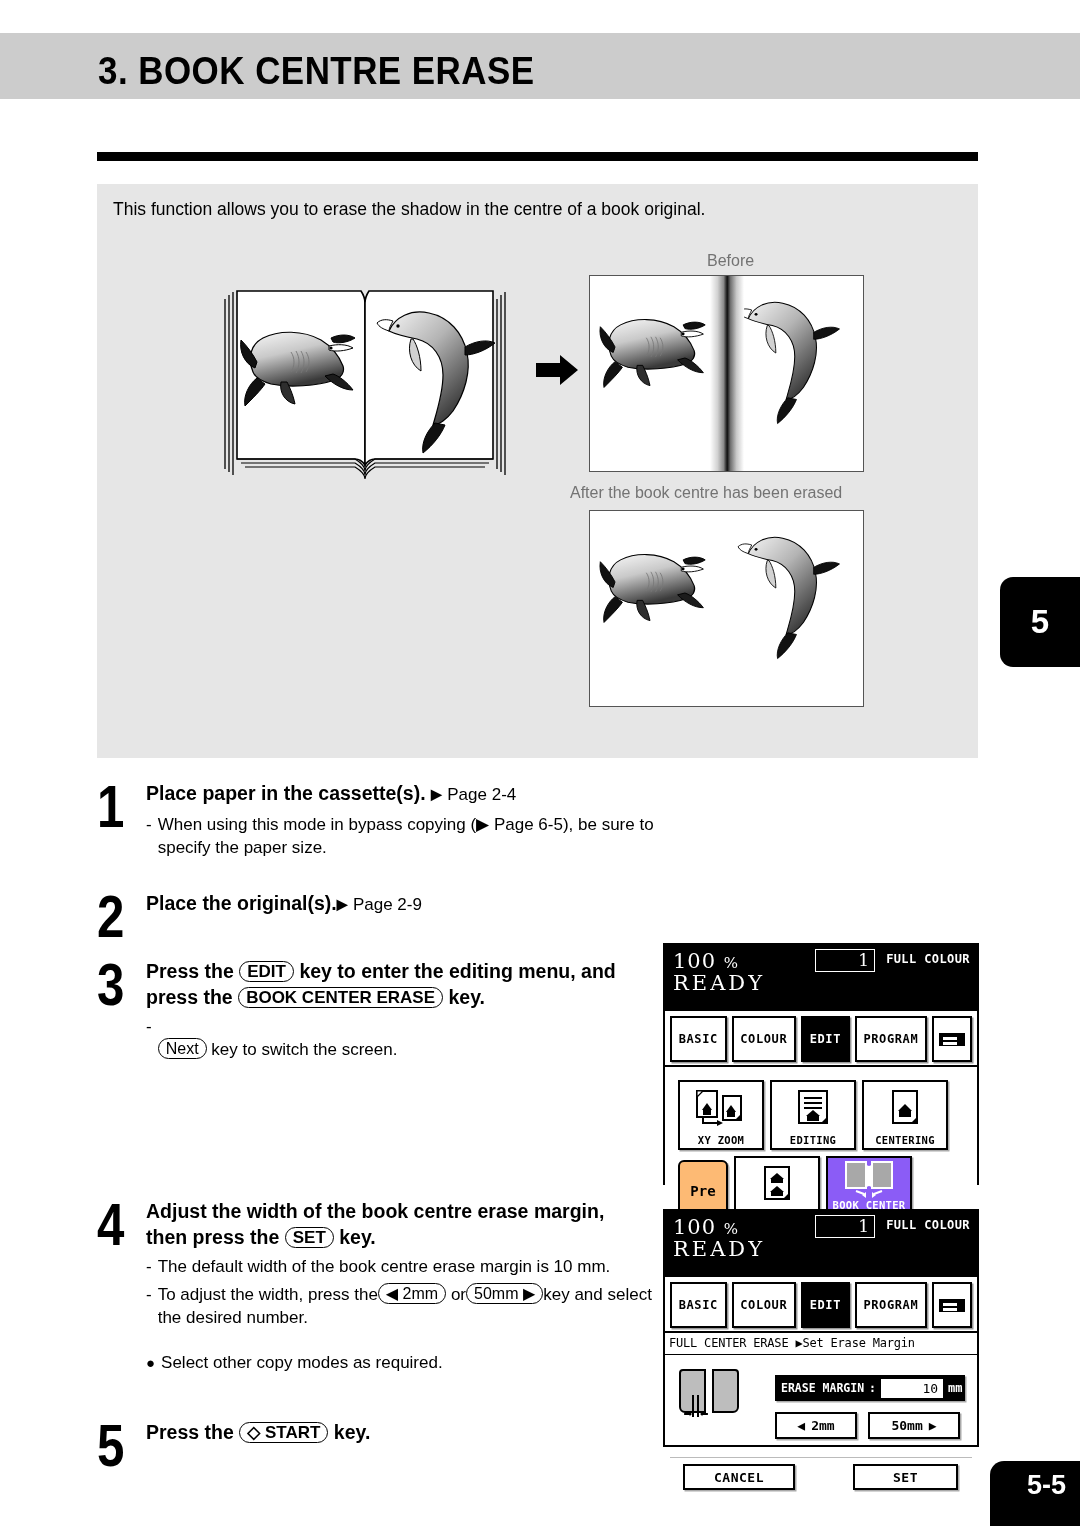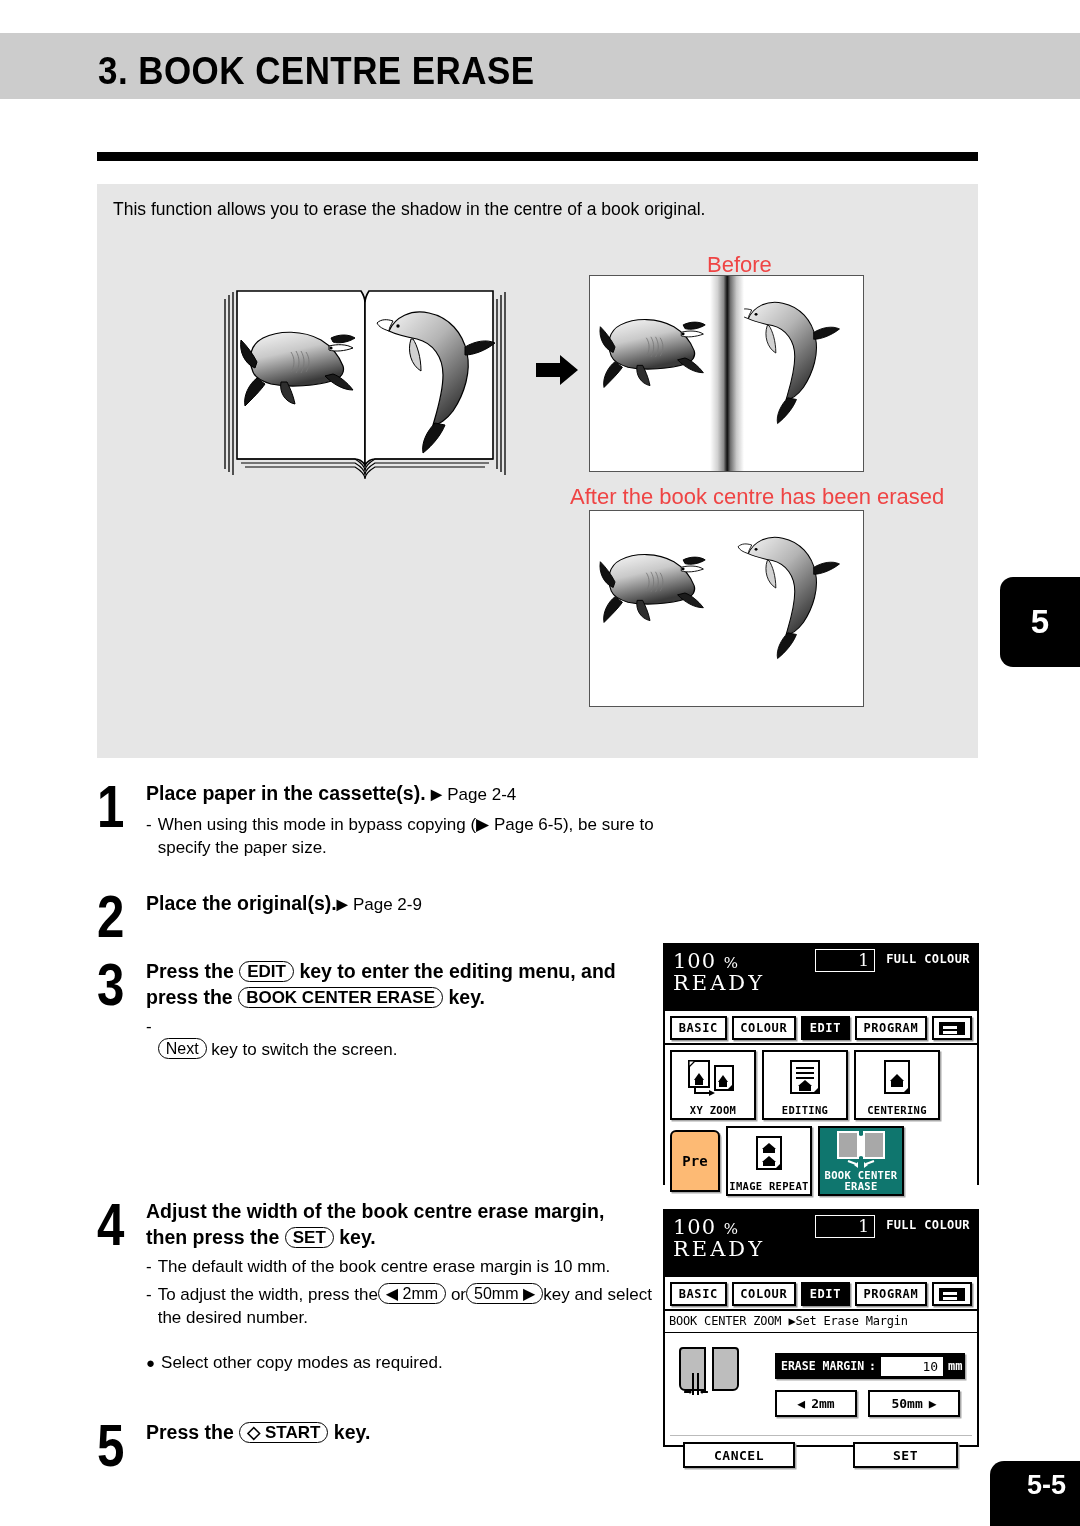--- a/index.html
+++ b/index.html
@@ -40,21 +40,21 @@
     font-size: 17.5px; color: #000; white-space: nowrap;
   }
 
   
   .book-illus { position: absolute; left: 215px; top: 269px; width: 300px; height: 215px; }
   .arrow-right {
     position: absolute; left: 536px; top: 355px; width: 42px; height: 30px;
   }
 
   
-  .cap { position: absolute; font-size: 22px; color: #ef4444; white-space: nowrap; }
+  .cap { position: absolute; font-size: 16px; color: #737373; white-space: nowrap; }
   .cap-before { left: 707px; top: 252px; }
   .cap-after  { left: 570px; top: 484px; }
 
   .imgpanel {
     position: absolute; border: 1.6px solid #555; background: #fff; overflow: hidden;
   }
   .panel-before { left: 589px; top: 275px; width: 275px; height: 197px; }
   .panel-after  { left: 589px; top: 510px; width: 275px; height: 197px; }
   .spine-shadow {
     position: absolute; left: 50%; top: 0; width: 34px; height: 100%;
@@ -131,46 +131,46 @@
     position: absolute; left: 8px; top: 26px; font-size: 21px; letter-spacing: 3px;
     font-family: "DejaVu Serif", serif;
   }
 
   .lcd-tabs {
     display: flex; gap: 5px; padding: 5px 5px 3px 5px; background: #fff;
     border-bottom: 2px solid #000;
   }
   .tab {
     border: 2px solid #000; background: #fff; color: #000;
-    font-size: 12px; font-weight: bold; padding: 3px 0; text-align: center;
+    font-size: 12px; font-weight: bold; padding: 14px 0; text-align: center;
     letter-spacing: 0.6px; box-shadow: 1.5px 1.5px 0 #999;
   }
   .tab.w1 { flex: 1 1 auto; }
   .tab.sel { background: #000; color: #fff; }
   .tab-icon { flex: 0 0 40px; display: flex; align-items: center; justify-content: center; }
   .icon-pad {
     width: 26px; height: 13px; border: 2px solid #000; background: #000;
     position: relative;
   }
   .icon-pad::after {
     content: ""; position: absolute; left: 2px; top: 2px; width: 14px; height: 3px;
     background: #fff; box-shadow: 0 5px 0 #fff;
   }
 
-  .lcd-body { position: relative; background: #fff; padding: 5px; }
+  .lcd-body { position: relative; background: #fff; padding: 13px; }
 
   .fn-grid { display: flex; flex-wrap: wrap; gap: 6px; }
   .fnbtn {
     width: 86px; height: 70px; border: 2px solid #000; background: #fff;
     display: flex; flex-direction: column; align-items: center; justify-content: flex-end;
     font-size: 10.5px; font-weight: bold; letter-spacing: 0.3px; text-align: center;
     padding-bottom: 2px; box-shadow: 1.5px 1.5px 0 #aaa; position: relative;
   }
   .fnbtn .glyph { flex: 1 1 auto; display: flex; align-items: center; justify-content: center; }
-  .fnbtn.sel { background: #0f766e; color: #fff; }
+  .fnbtn.sel { background: #8b5cf6; color: #fff; }
   .fnbtn.sel .lbl2 { line-height: 11px; }
   .prevbtn {
     width: 50px; height: 62px; border: 2px solid #000; background: #fdba74;
     border-radius: 6px 6px 0 0; box-shadow: 1.5px 1.5px 0 #aaa;
     display: flex; align-items: center; justify-content: center;
     font-size: 14px; font-weight: bold; overflow: hidden;
     margin-top: 4px;
   }
 
   
@@ -596,21 +596,21 @@
     </div>
     <div class="lcd-tabs">
       <div class="tab w1">BASIC</div>
       <div class="tab w1">COLOUR</div>
       <div class="tab w1 sel">EDIT</div>
       <div class="tab w1">PROGRAM</div>
       <div class="tab tab-icon">
         <span class="icon-pad"></span>
       </div>
     </div>
-    <div class="crumb">BOOK CENTER ZOOM ▶Set Erase Margin</div>
+    <div class="crumb">FULL CENTER ERASE ▶Set Erase Margin</div>
 
     <div class="set-area">
       <div class="book-icon-big">
         <div class="bi-page bi-l"></div>
         <div class="bi-page bi-r"></div>
       </div>
       <div class="bi-stem"></div>
       <div class="bi-arrows">
         <span>➡</span>
           <span>⬅</span>

